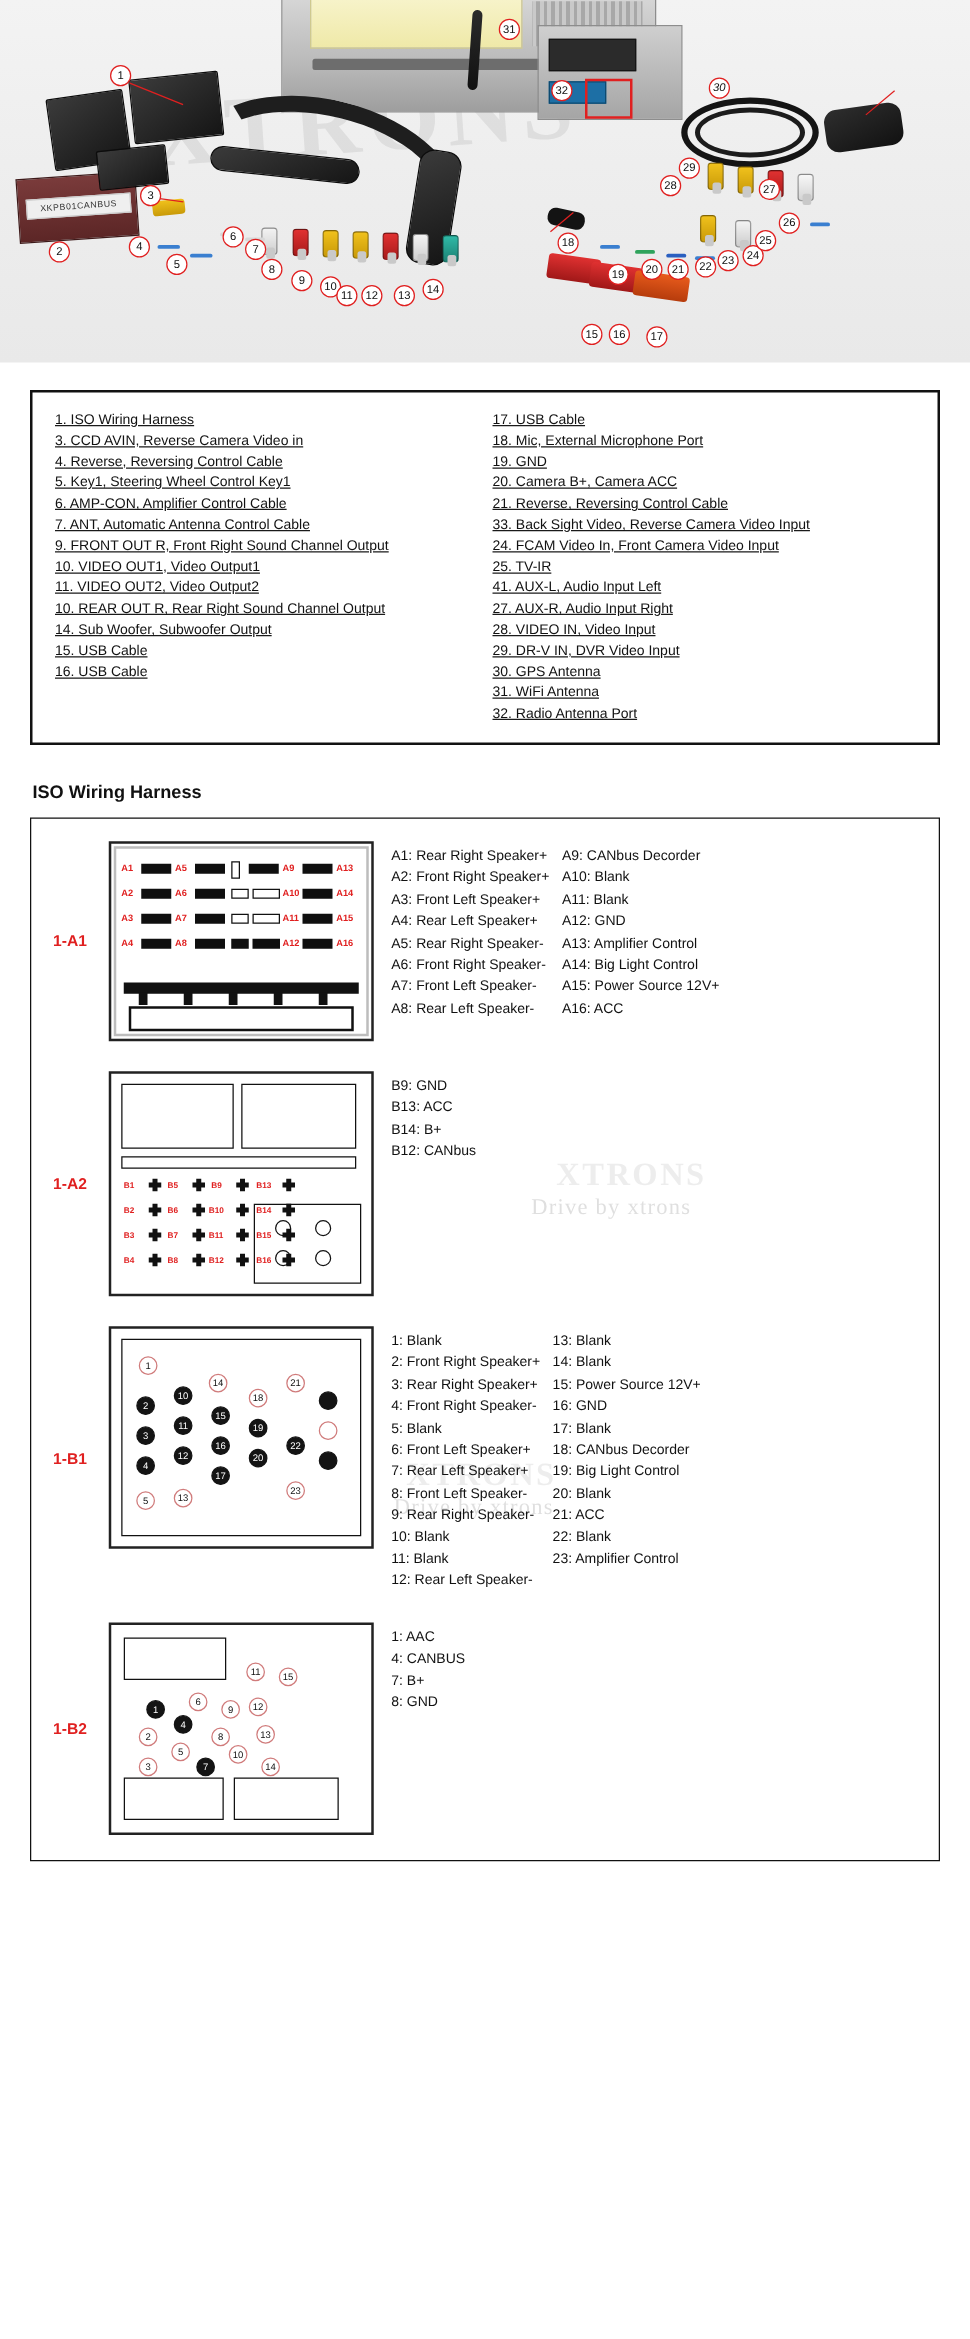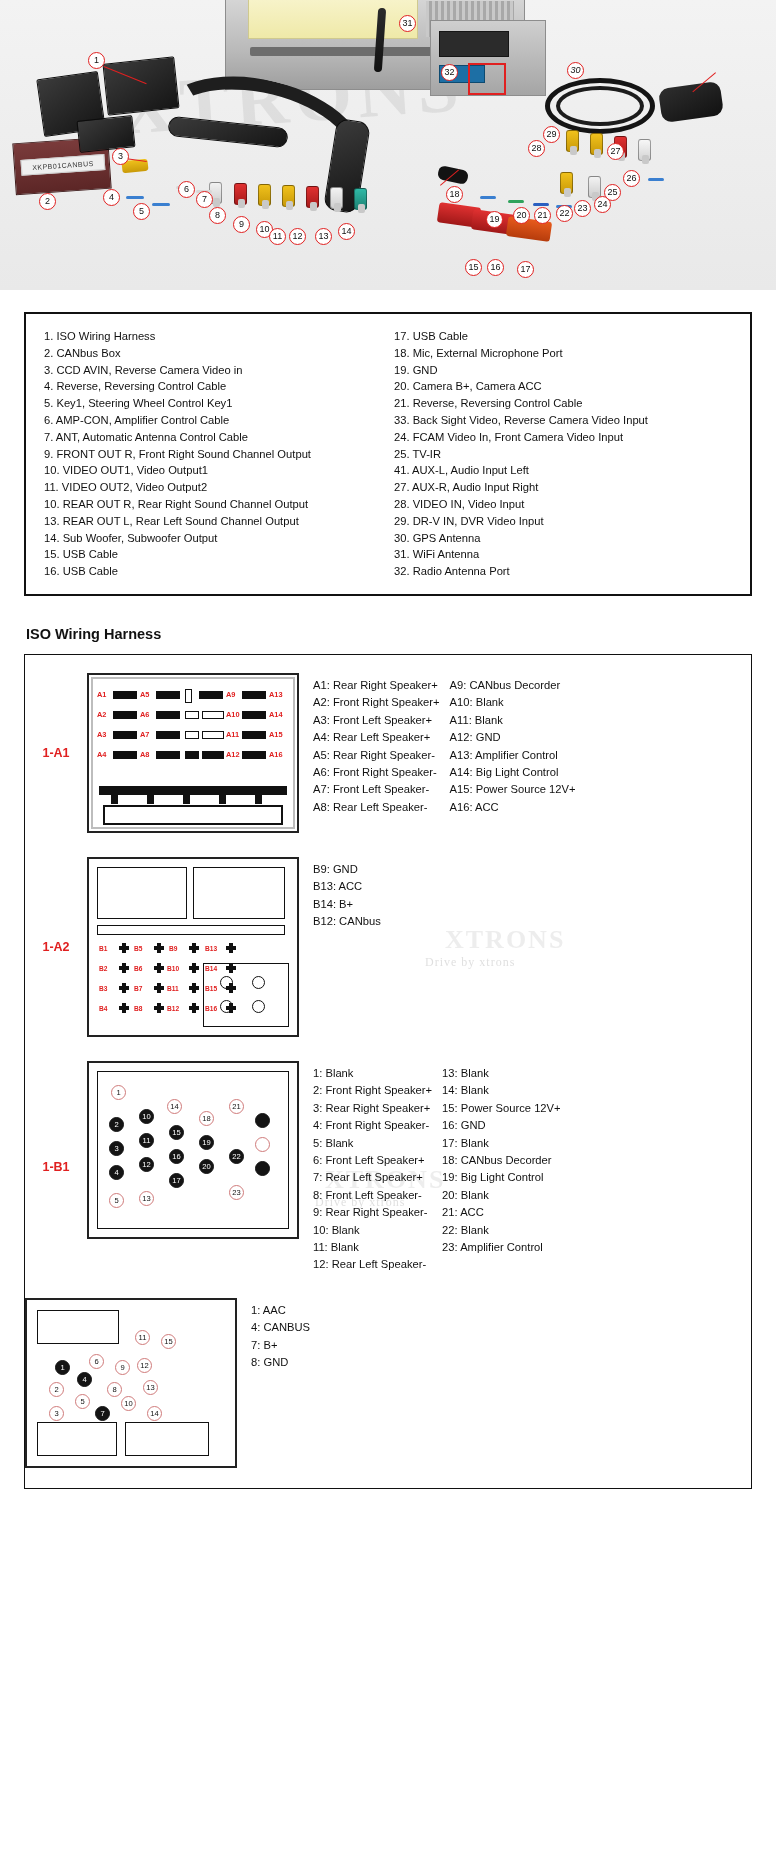--- a/index.html
+++ b/index.html
@@ -97,20 +97,21 @@
   }
   .leader { position:absolute; background:#e02020; height:1.2px; transform-origin:0 0; }
   .redbox { position:absolute; border:2px solid #e02020; }
 
   
   .legend-box {
     margin: 22px 24px 0 24px;
     border: 2px solid #111;
     padding: 14px 6px 14px 18px;
     display:flex;
+    text-decoration:underline;
   }
   .legend-col { width:50%; }
   .legend-col ul { list-style:none; margin:0; padding:0; }
   .legend-col li {
     font-size: 11.2px;
     line-height: 16.8px;
     color:#111;
     white-space: nowrap;
   }
 
@@ -196,21 +197,21 @@
   .b2-a { position:absolute; left:10px; top:10px; width:82px; height:34px; border:1.5px solid #111; }
   .b2-b { position:absolute; left:10px; bottom:10px; width:80px; height:34px; border:1.5px solid #111; }
   .b2-c { position:absolute; left:98px; bottom:10px; width:84px; height:34px; border:1.5px solid #111; }
 
   .wm2 {
     position:absolute; font-size:26px; font-weight:bold; letter-spacing:2px;
     color:rgba(140,140,140,0.16); font-family:"Liberation Serif", serif;
     pointer-events:none;
   }
   .wm3 {
-    position:absolute; font-size:12px; letter-spacing:1px;
+    position:absolute; font-size:18px; letter-spacing:1px;
     color:rgba(150,150,150,0.30); font-family:"Liberation Serif", serif;
     pointer-events:none;
   }
 </style>
 </head>
 <body>
 
 <div class="page">
 
   <div class="photo">
@@ -314,31 +315,29 @@
     <div class="cal" style="left:543px; top:126px;">29</div>
     <div class="cal" style="left:567px; top:62px;font-style:italic;">30</div>
     <div class="cal" style="left:399px; top:15px;">31</div>
     <div class="cal" style="left:441px; top:64px;">32</div>
   </div>
 
   <div class="legend-box">
     <div class="legend-col">
       <ul>
         <li>1. ISO Wiring Harness</li>
-        <li>2. CANbus Box</li>
         <li>3. CCD AVIN, Reverse Camera Video in</li>
         <li>4. Reverse, Reversing Control Cable</li>
         <li>5. Key1, Steering Wheel Control Key1</li>
         <li>6. AMP-CON, Amplifier Control Cable</li>
         <li>7. ANT, Automatic Antenna Control Cable</li>
         <li>9. FRONT OUT R, Front Right Sound Channel Output</li>
         <li>10. VIDEO OUT1, Video Output1</li>
         <li>11. VIDEO OUT2, Video Output2</li>
         <li>10. REAR OUT R, Rear Right Sound Channel Output</li>
-        <li>13. REAR OUT L, Rear Left Sound Channel Output</li>
         <li>14. Sub Woofer, Subwoofer Output</li>
         <li>15. USB Cable</li>
         <li>16. USB Cable</li>
       </ul>
     </div>
     <div class="legend-col">
       <ul>
         <li>17. USB Cable</li>
         <li>18. Mic, External Microphone Port</li>
         <li>19. GND</li>
@@ -574,20 +573,21 @@
           <div>19: Big Light Control</div>
           <div>20: Blank</div>
           <div>21: ACC</div>
           <div>22: Blank</div>
           <div>23: Amplifier Control</div>
         </div>
       </div>
     </div>
 
     <div class="iso-row">
+      <div class="iso-tag">1-B2</div>
       <div class="conn-art">
         <div class="c-b2">
           <div class="b2-a"></div>
           <div class="b2-b"></div>
           <div class="b2-c"></div>
 
           <span class="bp solid" style="left:28px;top:60px;">1</span>
           <span class="bp" style="left:22px;top:82px;">2</span>
           <span class="bp" style="left:22px;top:106px;">3</span>
           <span class="bp solid" style="left:50px;top:72px;">4</span>

